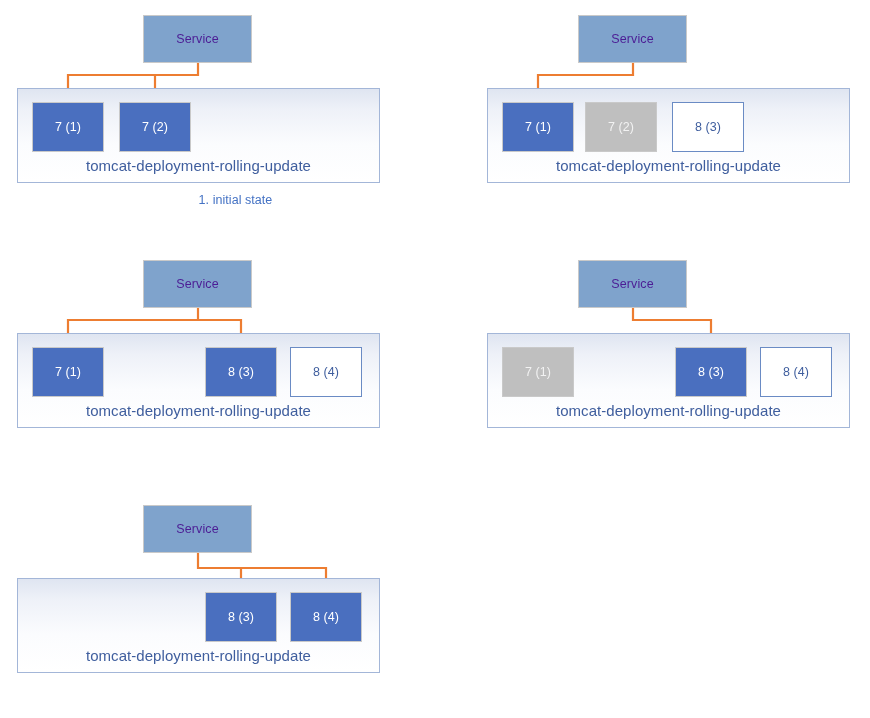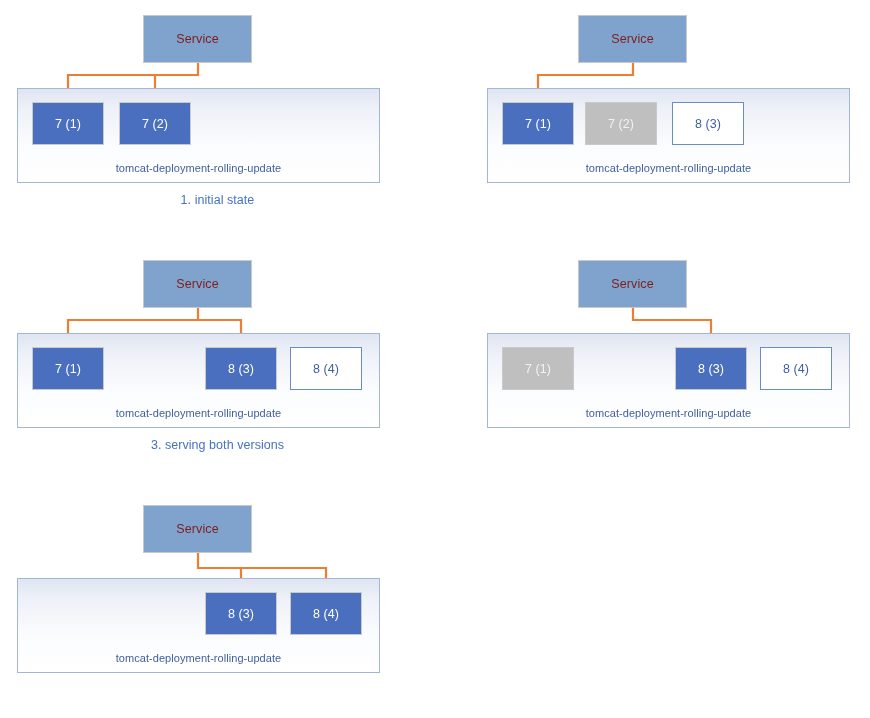--- a/index.html
+++ b/index.html
@@ -33,48 +33,48 @@
   .service-box {
     position: absolute;
     width: 109px;
     height: 48px;
     background: #7FA3CC;
     border: 1px solid #C9C9C9;
     box-sizing: border-box;
     display: flex;
     align-items: center;
     justify-content: center;
-    color: #7f1d1d;
+    color: #4c1d95;
     font-size: 12.5px;
     letter-spacing: 0.1px;
   }
 
   
   .deployment {
     position: absolute;
     box-sizing: border-box;
     border: 1px solid #A3B6D8;
     background: linear-gradient(to bottom, #DFE5F1 0%, #EEF1F8 22%, #FBFCFE 60%, #FFFFFF 100%);
   }
   .deployment-label {
     position: absolute;
     left: 0;
     right: 0;
     bottom: 8px;
     text-align: center;
     color: #3F5E9E;
-    font-size: 11px;
+    font-size: 15px;
     letter-spacing: 0.05px;
   }
 
   
   .pod {
     position: absolute;
     width: 72px;
-    height: 43px;
+    height: 50px;
     box-sizing: border-box;
     display: flex;
     align-items: center;
     justify-content: center;
     font-size: 12.5px;
     letter-spacing: 0.1px;
   }
   .pod.blue {
     background: #4A6FBF;
     border: 1px solid #C9C9C9;
@@ -102,20 +102,21 @@
 
   
   .caption {
     position: absolute;
     left: 0;
     width: 435px;
     text-align: center;
     color: #4472C4;
     font-size: 12.5px;
     letter-spacing: 0.05px;
+    padding-left: 18px;
   }
 </style>
 </head>
 <body>
 
 <div class="canvas">
 
   <div class="panel" style="left:0px; top:0px;">
 
     <svg class="connector" viewBox="0 0 435 230">
@@ -168,21 +169,20 @@
     <div class="service-box" style="left:143px; top:15px;">Service</div>
 
     <div class="deployment" style="left:17px; top:88px; width:363px; height:95px;">
       <div class="deployment-label">tomcat-deployment-rolling-update</div>
     </div>
 
     <div class="pod blue" style="left:32px; top:102px;">7 (1)</div>
     <div class="pod blue" style="left:205px; top:102px;">8 (3)</div>
     <div class="pod outline" style="left:290px; top:102px;">8 (4)</div>
 
-    <div class="caption" style="top:193px;">3. serving both versions</div>
   </div>
 
   <div class="panel" style="left:435px; top:245px;">
 
     <svg class="connector" viewBox="0 0 435 230">
       <path d="M198,63 L198,75 L276,75 L276,88" fill="none" stroke="#ED7D31" stroke-width="2.2"></path>
       <polygon points="270,88 282,88 276,99" fill="#ED7D31"></polygon>
     </svg>
 
     <div class="service-box" style="left:143px; top:15px;">Service</div>

